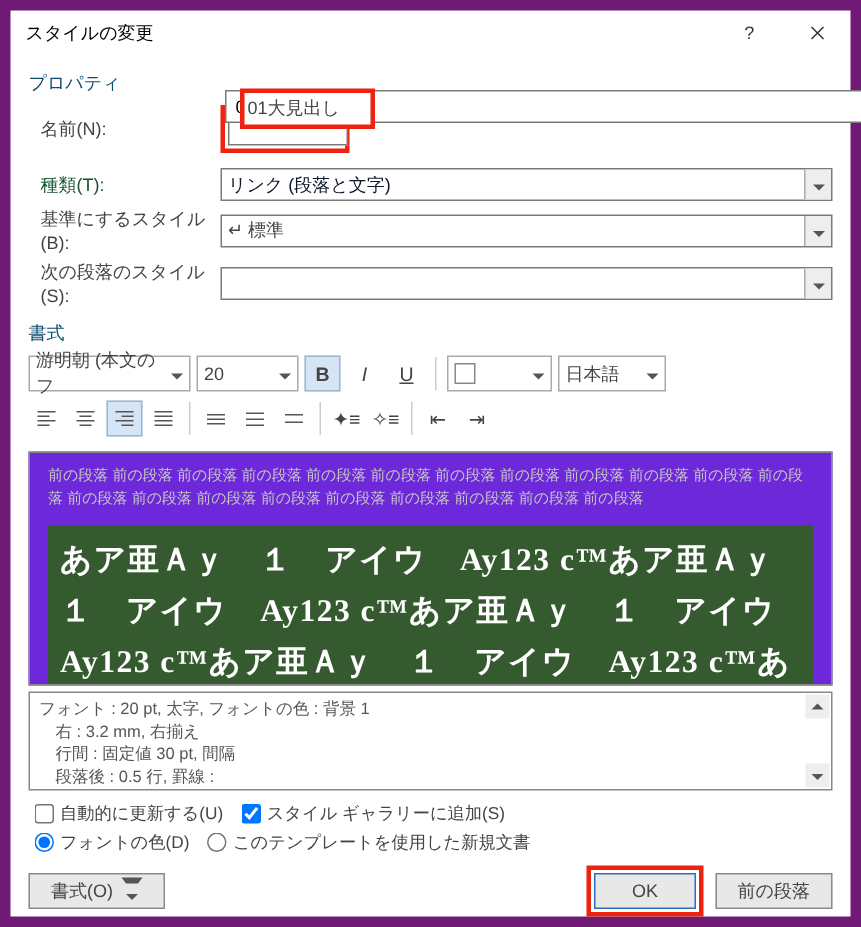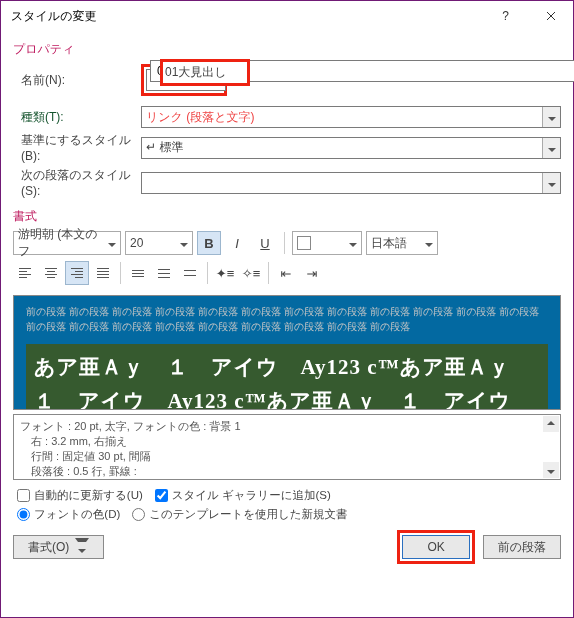--- a/index.html
+++ b/index.html
@@ -1,42 +1,42 @@
 <!DOCTYPE html>
 <html><head>
 <meta charset="utf-8">
 <style>
 * { box-sizing: border-box; margin: 0; padding: 0; font-family: "Yu Gothic UI", "Meiryo UI", sans-serif; }
 body { background: #f0f0f0; width: 574px; height: 618px; overflow: hidden; }
-.window { background: #fff; border: 1px solid #701a75; width: 574px; height: 618px; }
+.window { background: #fff; border: 7px solid #701a75; width: 574px; height: 618px; }
 .titlebar { display: flex; align-items: center; height: 30px; padding: 0 0 0 10px; font-size: 12px; }
 .titlebar .spacer { flex: 1; }
 .winbtn { width: 45px; height: 30px; display: flex; align-items: center; justify-content: center; font-size: 12px; color: #333; cursor: pointer; }
 .winbtn svg { width: 10px; height: 10px; }
 .content { padding: 6px 12px 10px 12px; font-size: 12px; color: #444; }
-.section-label { color: #be185d; font-size: 12px; margin: 4px 0 6px 0; }
+.section-label { color: #0c4a6e; font-size: 12px; margin: 4px 0 6px 0; }
 .row { display: flex; align-items: center; margin: 4px 0; }
 .row .lbl { width: 128px; padding-left: 8px; }
 .row .lbl.dim { color: #14532d; }
 .row .ctrl { flex: 1; }
 .txt { width: 100%; height: 22px; border: 1px solid #7a7a7a; padding: 2px 6px; font-size: 12px; }
 .red-hl { border: 3px solid #e21; padding: 2px; }
 .combo { width: 100%; height: 22px; border: 1px solid #7a7a7a; background: #fff; display: flex; align-items: center; padding: 0 4px; position: relative; }
-.combo.dim { color: #ef4444; }
+.combo.dim { color: #0f172a; }
 .combo .dd { position: absolute; right: 0; top: 0; width: 18px; height: 20px; border-left: 1px solid #aaa; display: flex; align-items: center; justify-content: center; background: #eee; }
 .chev::before { content: ""; display: inline-block; border-left: 4px solid transparent; border-right: 4px solid transparent; border-top: 4px solid #555; }
 .toolbar { display: flex; align-items: center; gap: 4px; margin: 6px 0; }
 .tb-combo { height: 24px; border: 1px solid #aaa; background: #fff; display: flex; align-items: center; padding: 0 18px 0 4px; position: relative; font-size: 12px; }
 .tb-combo .dd { position: absolute; right: 0; top: 0; width: 16px; height: 22px; display: flex; align-items: center; justify-content: center; }
 .tb-btn { width: 24px; height: 24px; border: 1px solid transparent; display: flex; align-items: center; justify-content: center; font-size: 13px; cursor: pointer; }
 .tb-btn.on { border: 1px solid #9cb6ce; background: #d6e5f5; }
 .sep { width: 1px; height: 22px; background: #ccc; margin: 0 3px; }
 .color-swatch { width: 14px; height: 14px; border: 1px solid #888; display: inline-block; }
 .para-toolbar { display: flex; align-items: center; gap: 2px; margin: 4px 0; flex-wrap: wrap; }
-.preview { border: 1px solid #888; height: 115px; margin-top: 10px; overflow: hidden; padding: 8px 12px; background: #0369a1; }
+.preview { border: 1px solid #888; height: 156px; margin-top: 10px; overflow: hidden; padding: 8px 12px; background: #6d28d9; }
 .prv-gray { color: #c5c5c5; font-size: 10px; line-height: 15px; }
 .prv-sample { background: #365a2f; color: #fff; font-family: "Yu Mincho", serif; font-size: 21px; font-weight: bold; line-height: 34px; padding: 6px 8px; margin-top: 10px; letter-spacing: 1px; }
 .desc { border: 1px solid #888; height: 66px; margin-top: 4px; padding: 4px 6px; font-size: 11px; color: #555; line-height: 15px; position: relative; overflow: hidden; }
 .desc .scroll-up, .desc .scroll-dn { position: absolute; right: 1px; width: 16px; height: 16px; background: #eee; display: flex; align-items: center; justify-content: center; }
 .desc .scroll-up { top: 1px; } .desc .scroll-dn { bottom: 1px; }
 .chk-row { display: flex; align-items: center; gap: 12px; margin: 8px 0 4px 4px; }
 .chk, .rdo { display: flex; align-items: center; gap: 4px; font-size: 11.5px; }
 .chk input, .rdo input { width: 13px; height: 13px; }
 .footer { display: flex; align-items: center; gap: 8px; margin-top: 8px; }
 .btn { height: 24px; padding: 0 14px; border: 1px solid #8a8a8a; background: #e8e8e8; font-size: 12px; display: flex; align-items: center; cursor: pointer; text-align: right; }

